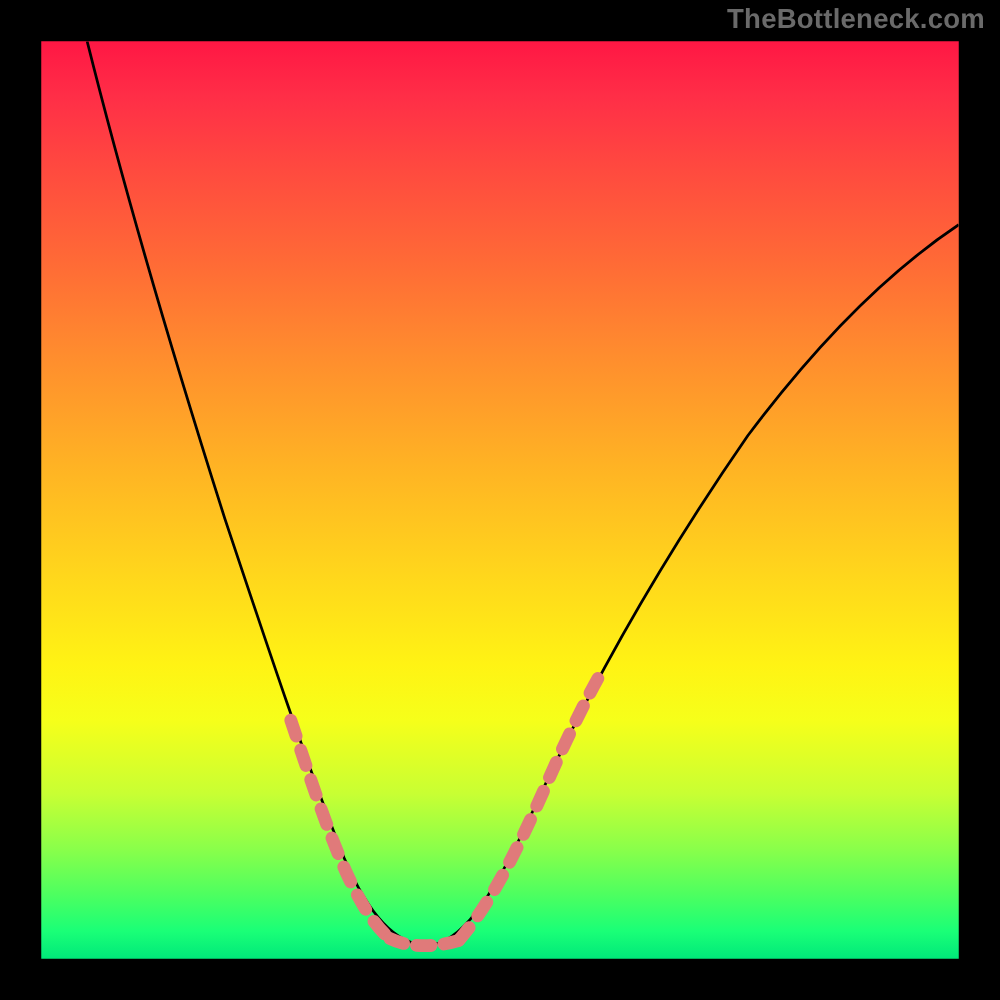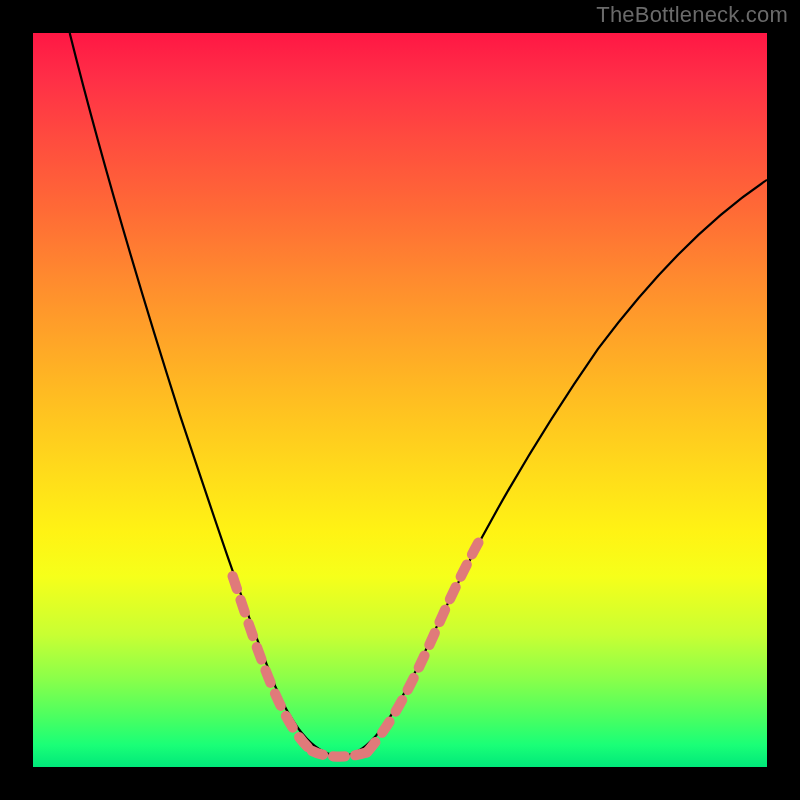--- a/index.html
+++ b/index.html
@@ -15,21 +15,21 @@
     position: absolute;
     inset: 0;
     background: #000;
   }
   .watermark {
     position: absolute;
     top: 2px;
     right: 12px;
     color: #6a6a6a;
     font-size: 22px;
-    font-weight: 400;
+    font-weight: 700;
     letter-spacing: 0.2px;
     user-select: none;
   }
   .plot {
     position: absolute;
     left: 33px;
     top: 33px;
     width: 734px;
     height: 734px;
     

